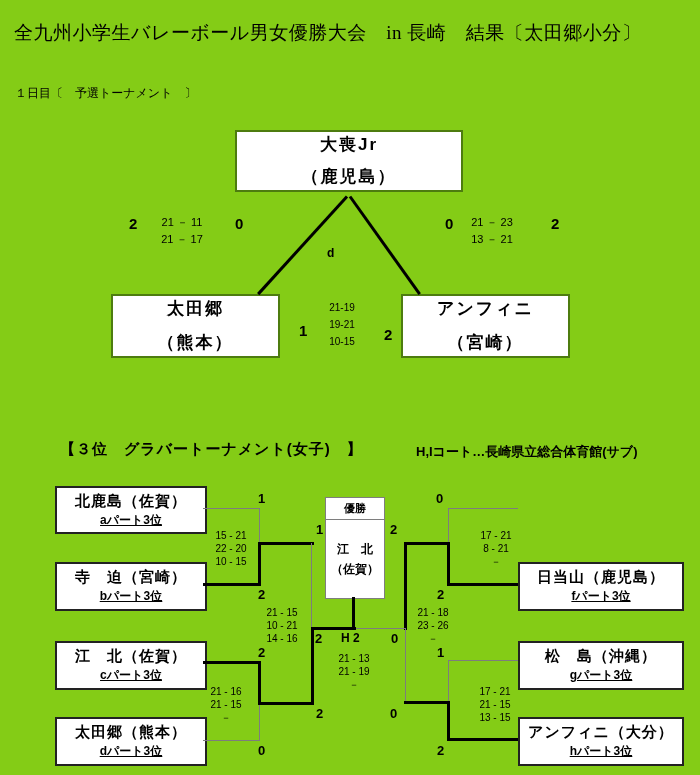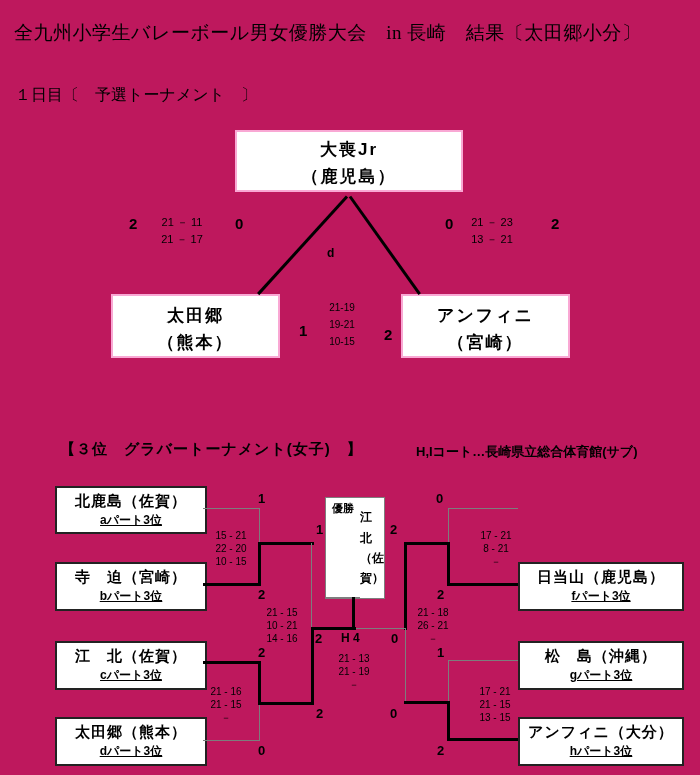--- a/index.html
+++ b/index.html
@@ -1,30 +1,30 @@
 <!DOCTYPE html>
 <html><head>
 <meta charset="utf-8">
 <style>
   html,body{margin:0;padding:0;background:#fff;}
-  .page{position:relative;width:700px;height:775px;background:#be185d;color:#000;
+  .page{position:relative;width:700px;height:775px;background:#84cc16;color:#000;
         font-family:"Liberation Sans","DejaVu Sans",sans-serif;overflow:hidden;}
   .title{position:absolute;left:14px;top:20px;font-family:"Liberation Serif","DejaVu Serif",serif;
          font-size:19px;letter-spacing:0.5px;white-space:nowrap;}
-  .sec{position:absolute;font-family:"Liberation Serif","DejaVu Serif",serif;font-size:16px;white-space:nowrap;}
+  .sec{position:absolute;font-family:"Liberation Serif","DejaVu Serif",serif;font-size:12px;white-space:nowrap;}
   .btitle{position:absolute;font-size:15px;font-weight:bold;letter-spacing:1px;white-space:nowrap;}
   .venue{position:absolute;font-size:13px;font-weight:bold;white-space:nowrap;}
-  .box2{position:absolute;border:2px solid #f9a8d4;display:flex;flex-direction:column;
-        align-items:center;justify-content:flex-end;background:#fff;}
+  .box2{position:absolute;border:2px solid #4d7c0f;display:flex;flex-direction:column;
+        align-items:center;justify-content:space-between;background:#fff;}
   .d1nm{font-size:17px;font-weight:bold;line-height:1.55;letter-spacing:2px;}
   .tbox{position:absolute;border:2px solid #222;display:flex;flex-direction:column;
         align-items:center;justify-content:center;background:#fff;}
   .tbox .nm{font-size:15px;font-weight:bold;letter-spacing:1px;}
   .tbox .pt{font-size:12px;font-weight:bold;text-decoration:underline;margin-top:1px;}
-  .champ{position:absolute;border:1px solid #7e7e7e;display:flex;flex-direction:row;background:#fff;}
+  .champ{position:absolute;border:1px solid #7e7e7e;display:flex;flex-direction:column;background:#fff;}
   .champ .lbl{width:100%;text-align:center;font-size:11px;font-weight:bold;
               padding:3px 0;border-bottom:1px solid #7e7e7e;box-sizing:border-box;}
   .champ .cnm{flex:1;display:flex;flex-direction:column;align-items:center;justify-content:center;
               font-size:12px;font-weight:bold;line-height:1.7;}
   .ln{position:absolute;}
   .th{background:#7d7d7d;}
   .bd{background:#000;}
   .diag{position:absolute;height:3px;background:#000;transform-origin:0 50%;}
   .cnt{position:absolute;font-size:13px;font-weight:bold;}
   .cbig{position:absolute;font-size:15px;font-weight:bold;}
@@ -158,21 +158,21 @@
   <div class="cnt" style="left:436px;top:491px">0</div>
   <div class="cnt" style="left:437px;top:587px">2</div>
   <div class="cnt" style="left:437px;top:645px">1</div>
   <div class="cnt" style="left:437px;top:743px">2</div>
   <div class="cnt" style="left:316px;top:522px">1</div>
   <div class="cnt" style="left:316px;top:706px">2</div>
   <div class="cnt" style="left:390px;top:522px">2</div>
   <div class="cnt" style="left:390px;top:706px">0</div>
   <div class="cnt" style="left:315px;top:631px">2</div>
   <div class="cnt" style="left:391px;top:631px">0</div>
-  <div class="court" style="left:341px;top:631px">H 4</div>
+  <div class="court" style="left:341px;top:631px">H 2</div>
 
   <div class="sets" style="left:208px;top:529px">
     <div>15 - 21</div>
     <div>22 - 20</div>
     <div>10 - 15</div>
   </div>
   <div class="sets" style="left:203px;top:685px">
     <div>21 - 16</div>
     <div>21 - 15</div>
     <div>－</div>
@@ -187,21 +187,21 @@
     <div>21 - 15</div>
     <div>13 - 15</div>
   </div>
   <div class="sets" style="left:259px;top:606px">
     <div>21 - 15</div>
     <div>10 - 21</div>
     <div>14 - 16</div>
   </div>
   <div class="sets" style="left:410px;top:606px">
     <div>21 - 18</div>
-    <div>26 - 21</div>
+    <div>23 - 26</div>
     <div>－</div>
   </div>
   <div class="sets" style="left:331px;top:652px">
     <div>21 - 13</div>
     <div>21 - 19</div>
     <div>－</div>
   </div>
 
 </div>
 

